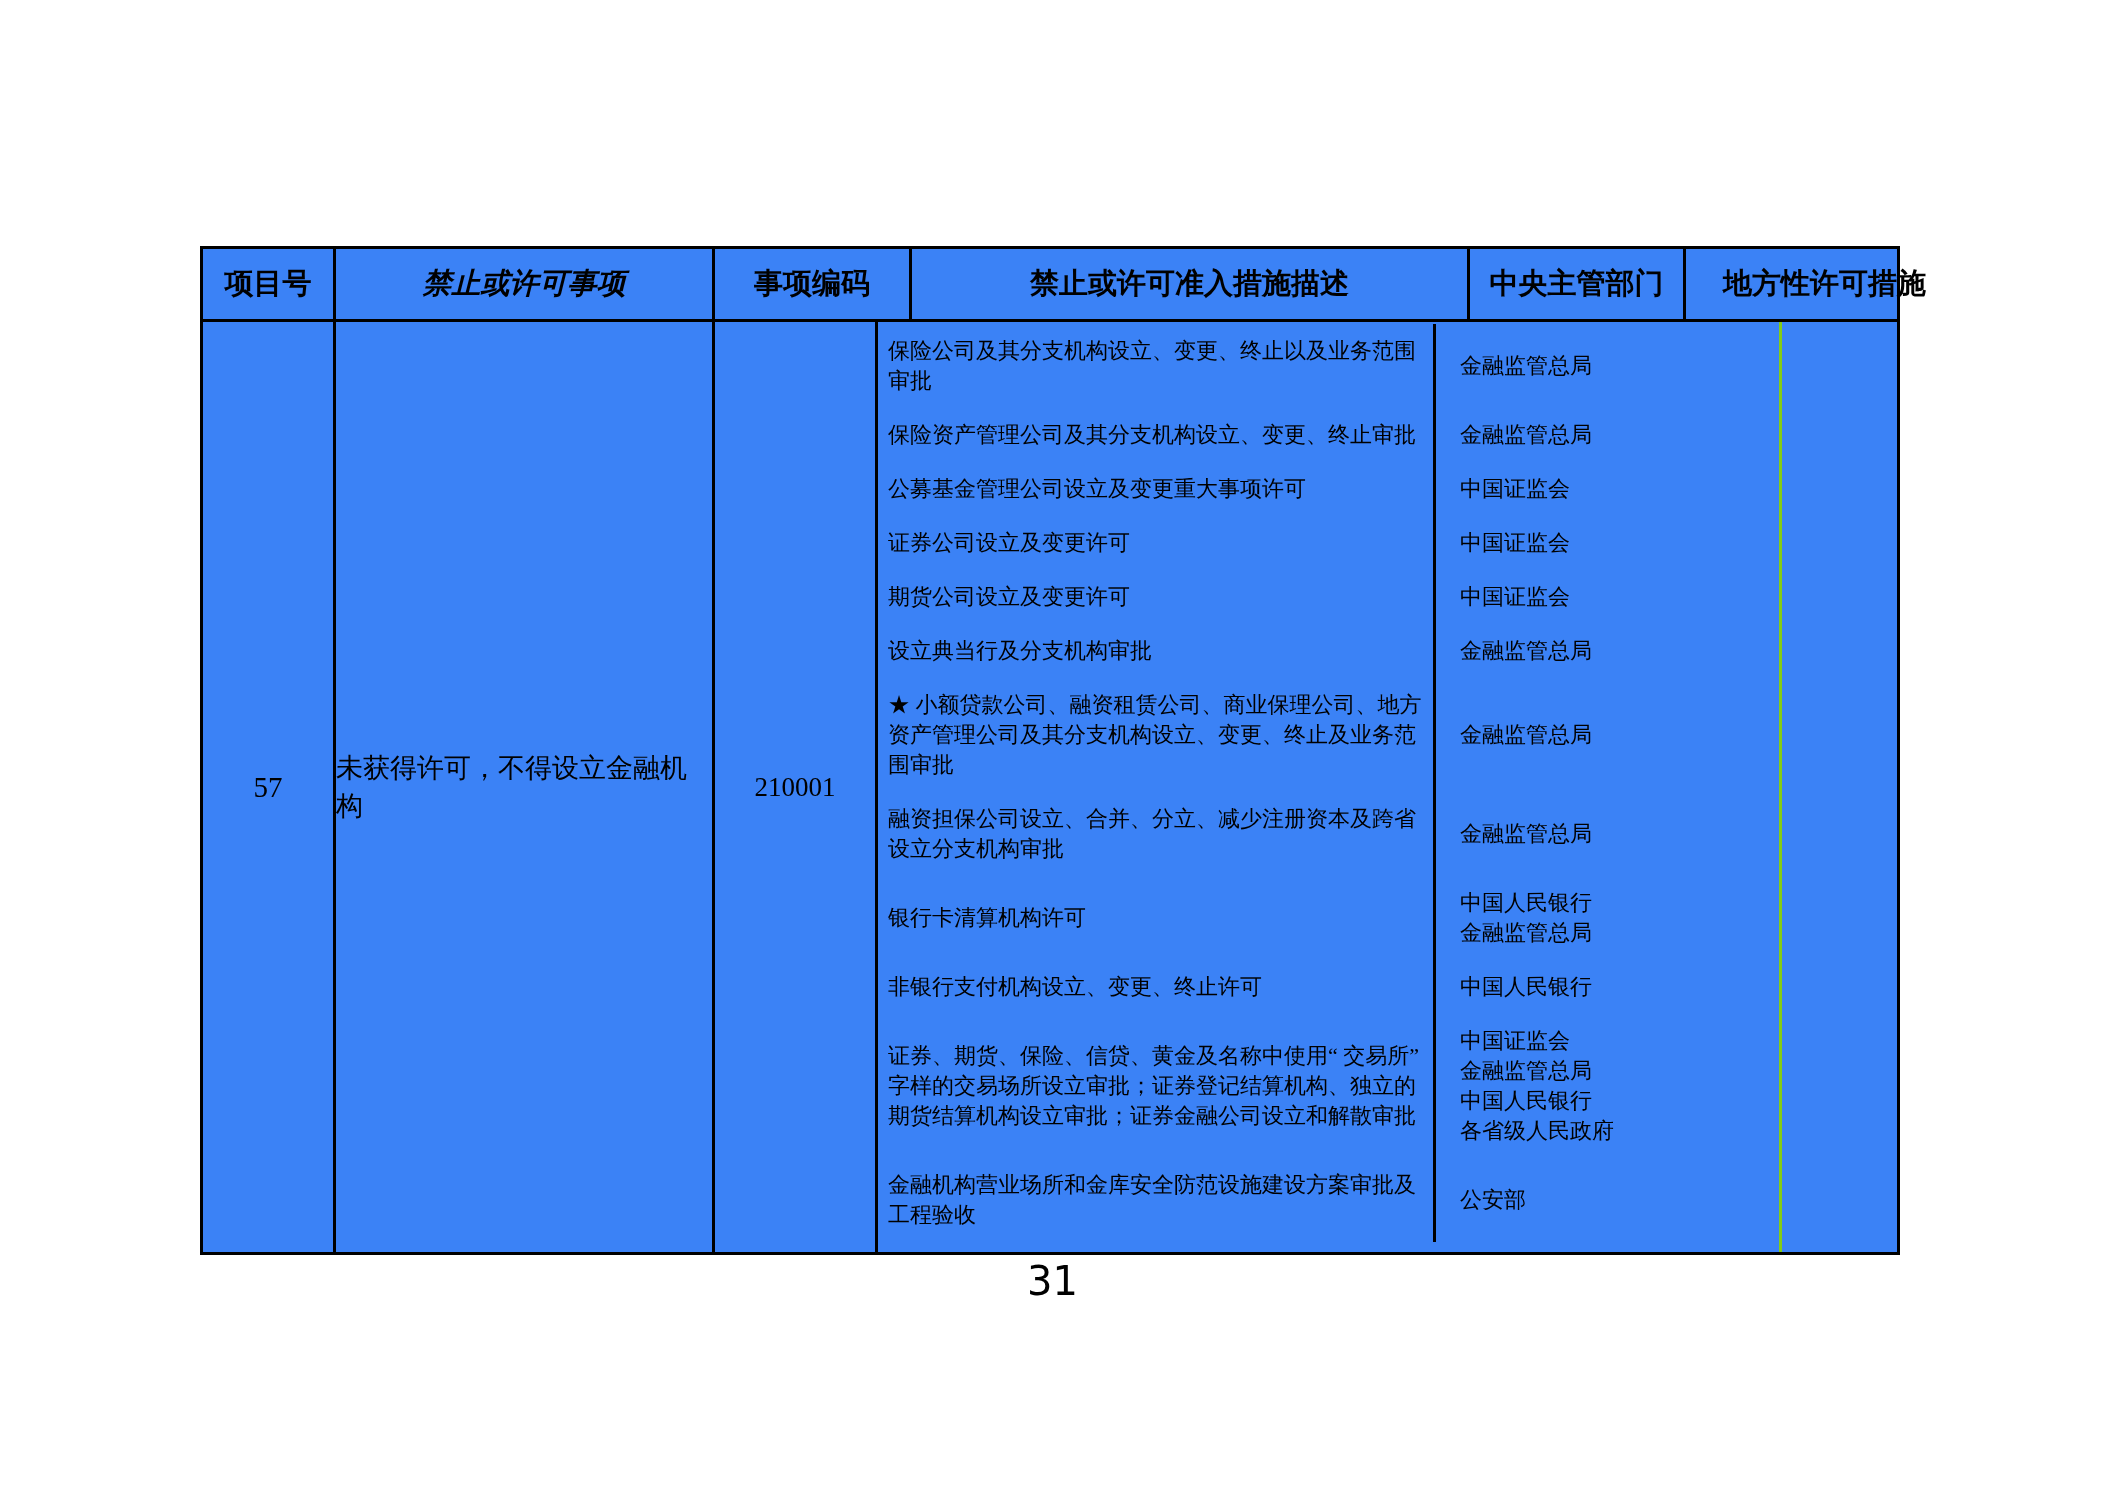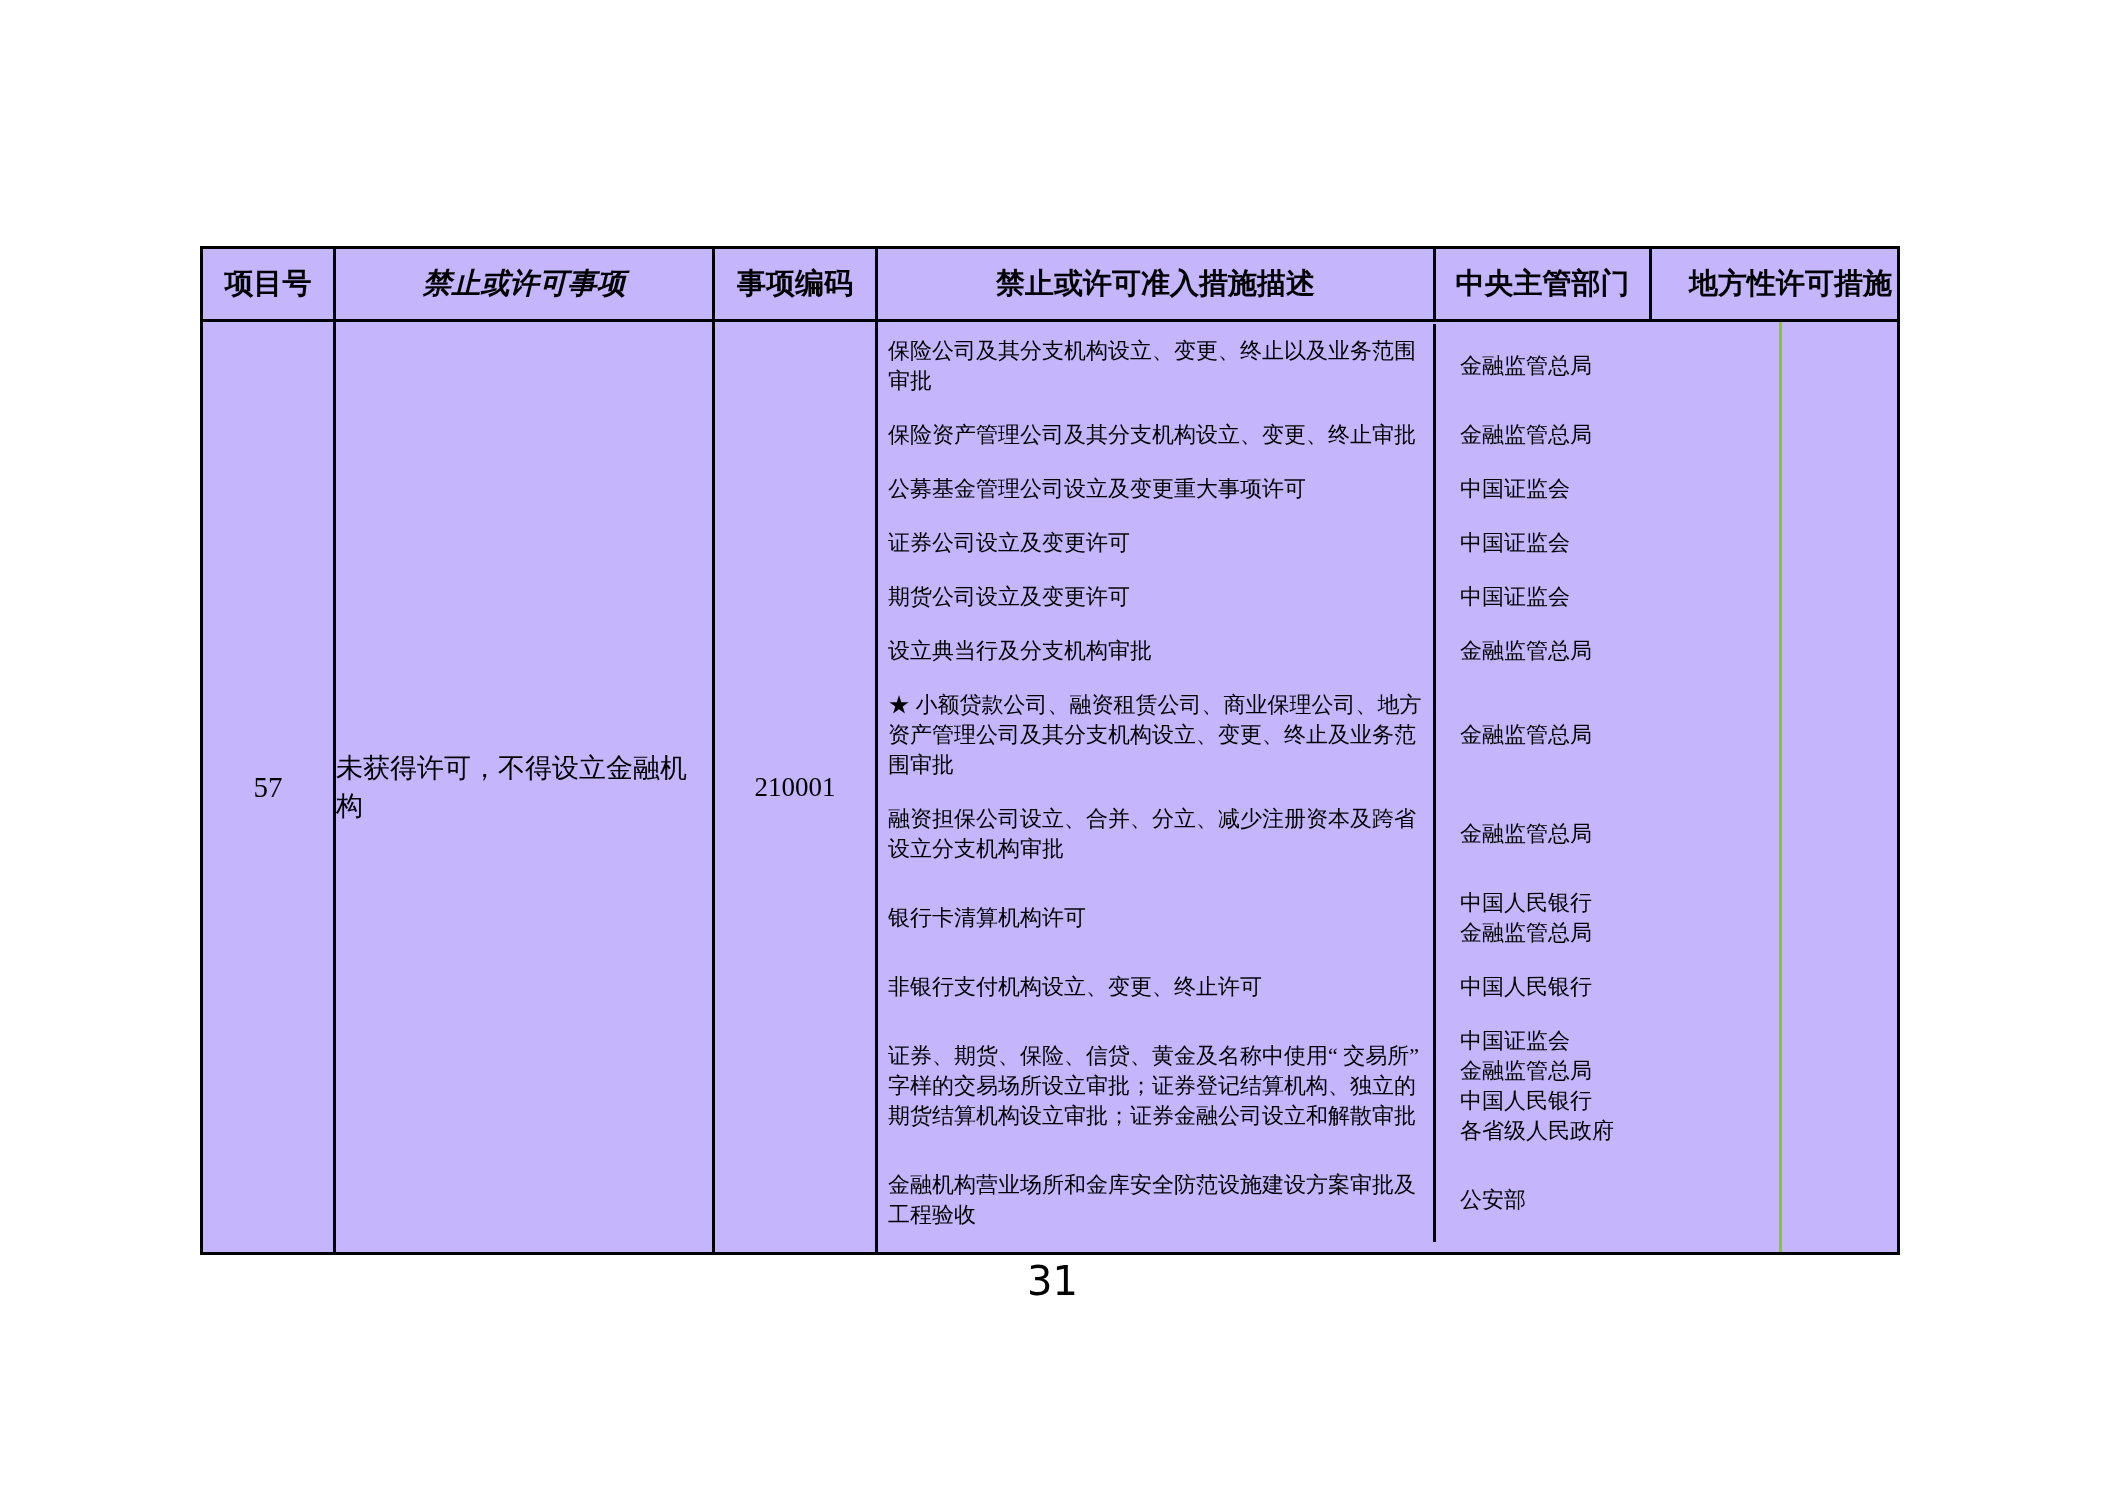--- a/index.html
+++ b/index.html
@@ -8,37 +8,37 @@
     width: 2105px; height: 1487px;
     position: relative;
     font-family: "Liberation Serif", "DejaVu Serif", serif;
     color: #000000;
   }
   .doc-table {
     position: absolute;
     left: 200px; top: 246px;
     width: 1700px;
     border: 3px solid #000;
-    background: #c4b5fd;
+    background: #3b82f6;
   }
   .header-row {
     display: flex;
     height: 73px;
     border-bottom: 3px solid #000;
   }
   .h-cell {
     display: flex; align-items: center; justify-content: center;
     font-weight: bold; font-size: 29px;
     border-right: 3px solid #000;
     flex: 0 0 auto;
   }
   .h-cell:last-child { border-right: none; padding-left: 32px; }
   .w1 { width: 133px; }
   .w2 { width: 379px; font-style: italic; }
-  .w3 { width: 163px; }
+  .w3 { width: 197px; }
   .w4 { width: 558px; }
   .w5 { width: 216px; }
   .w6 { width: 245px; }
   .content-row {
     display: flex;
     min-height: 930px;
     align-items: stretch;
   }
   .c-cell {
     border-right: 3px solid #000;

